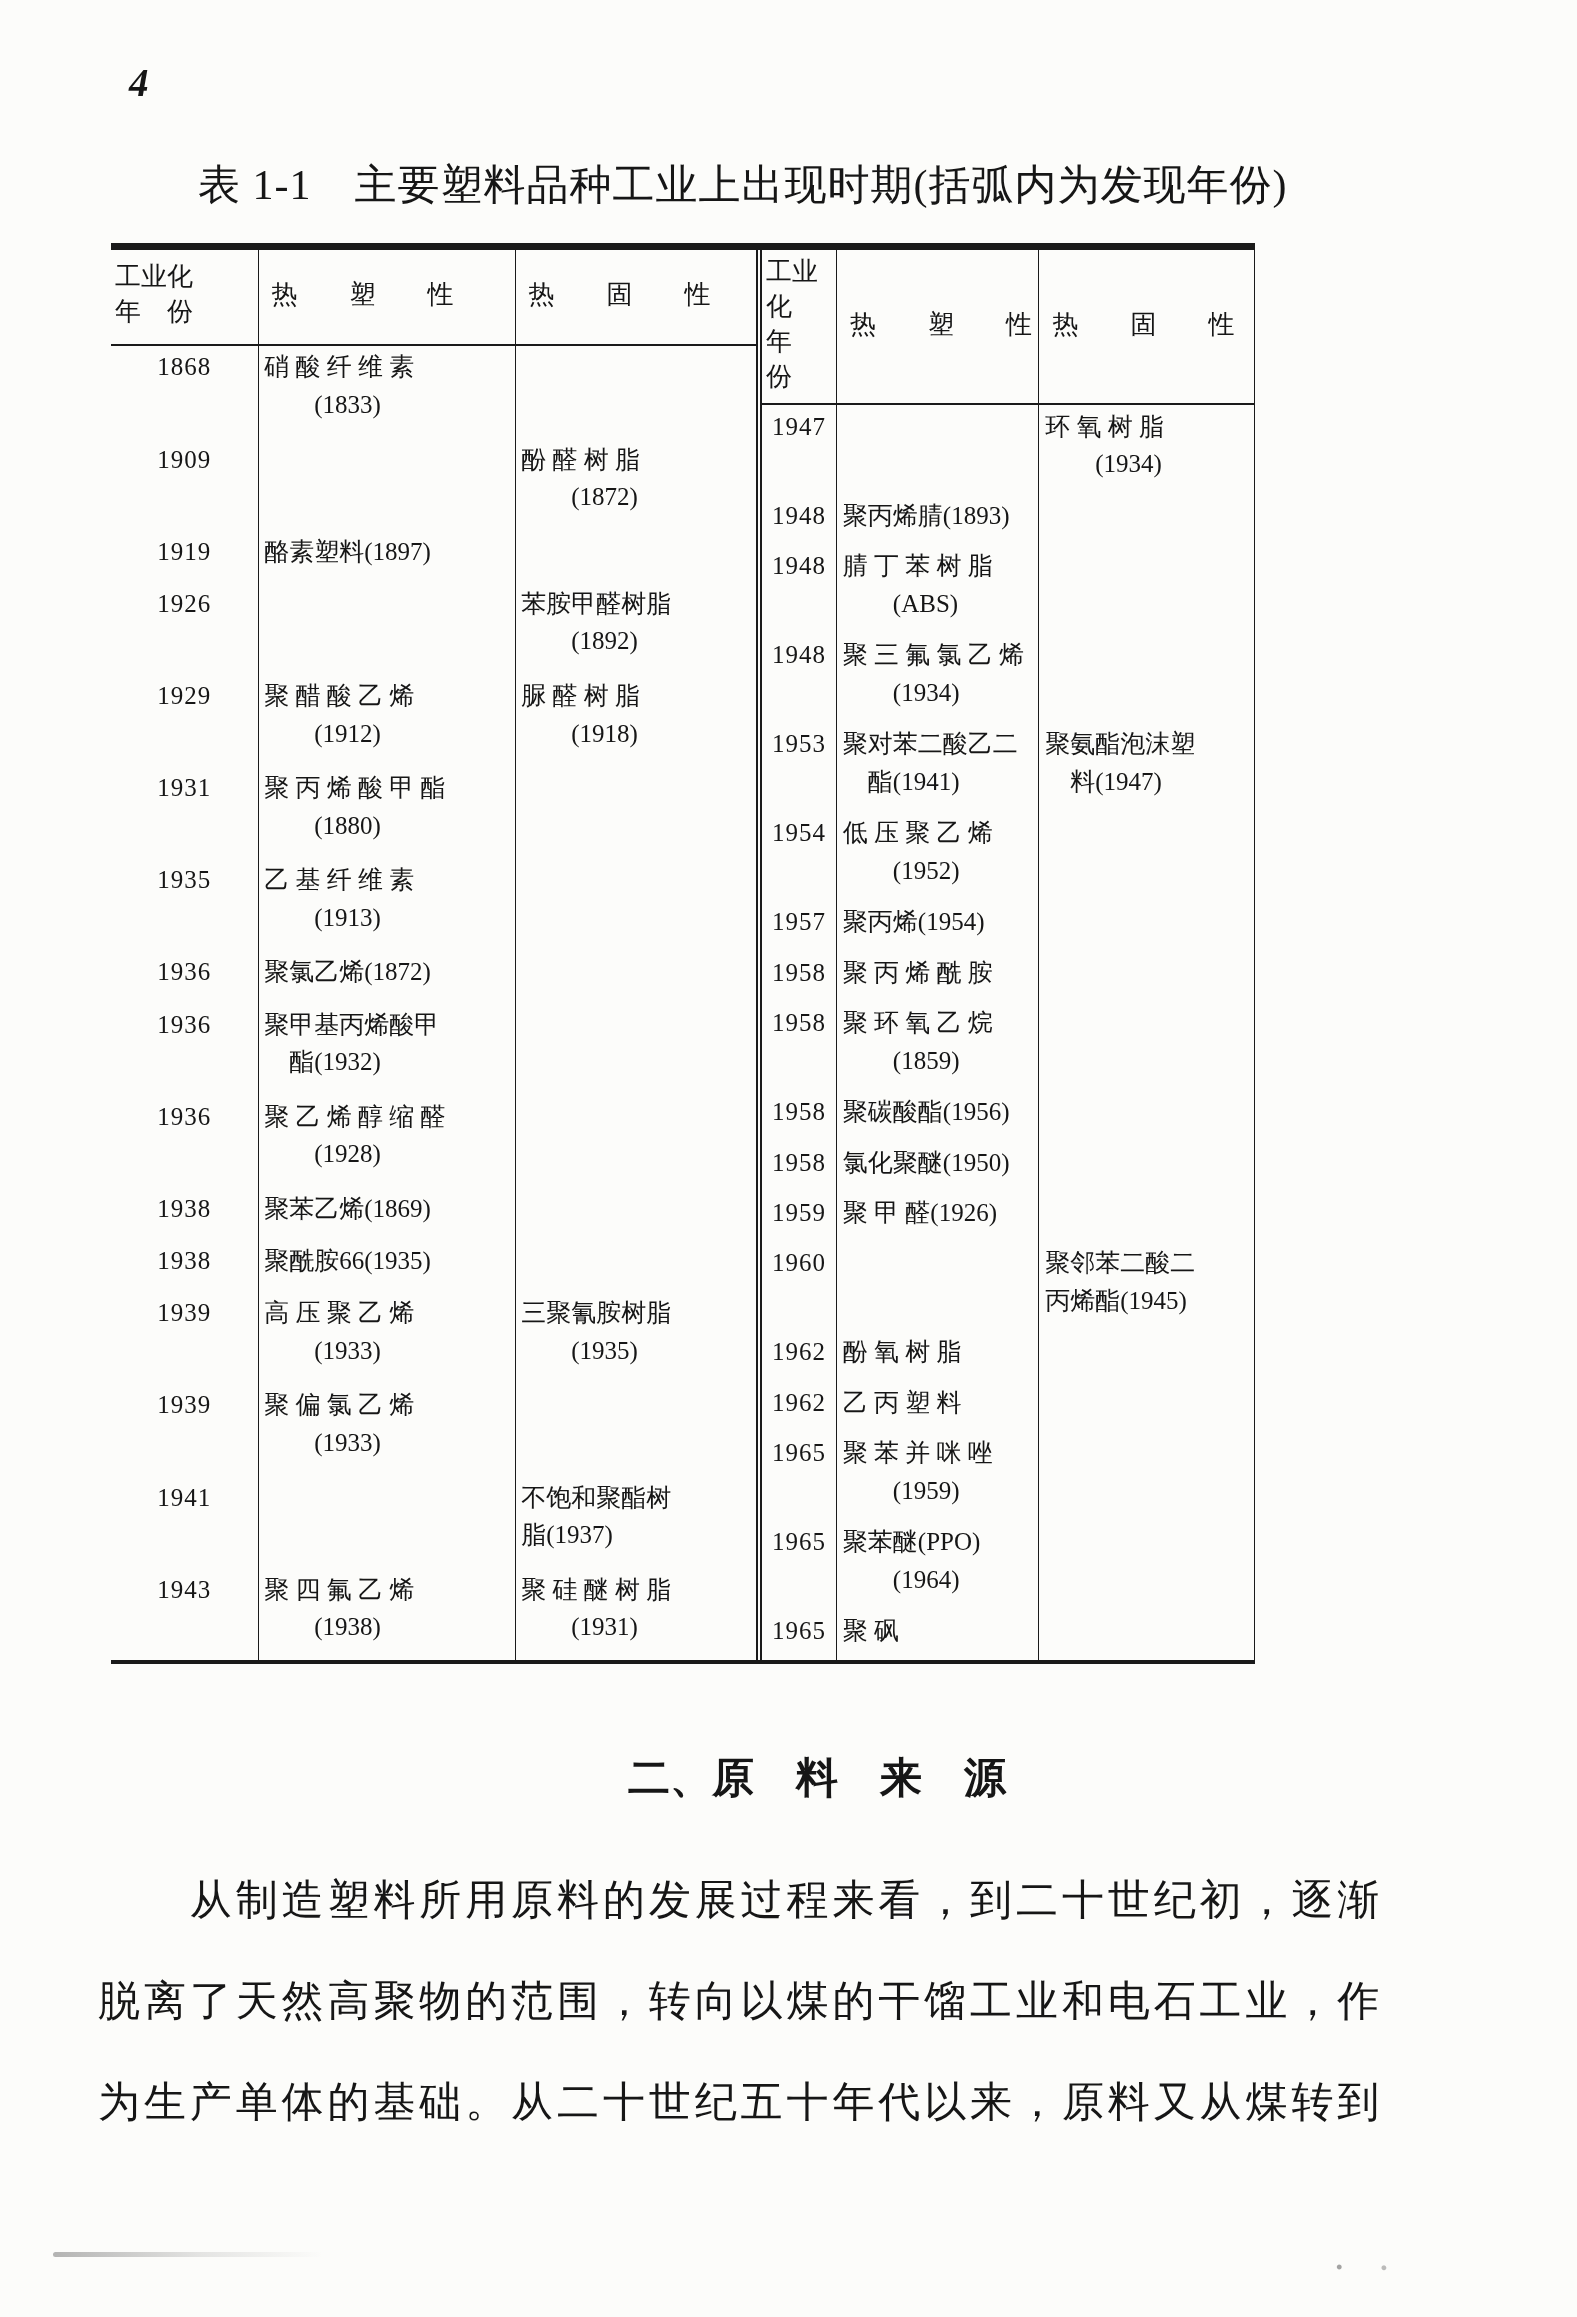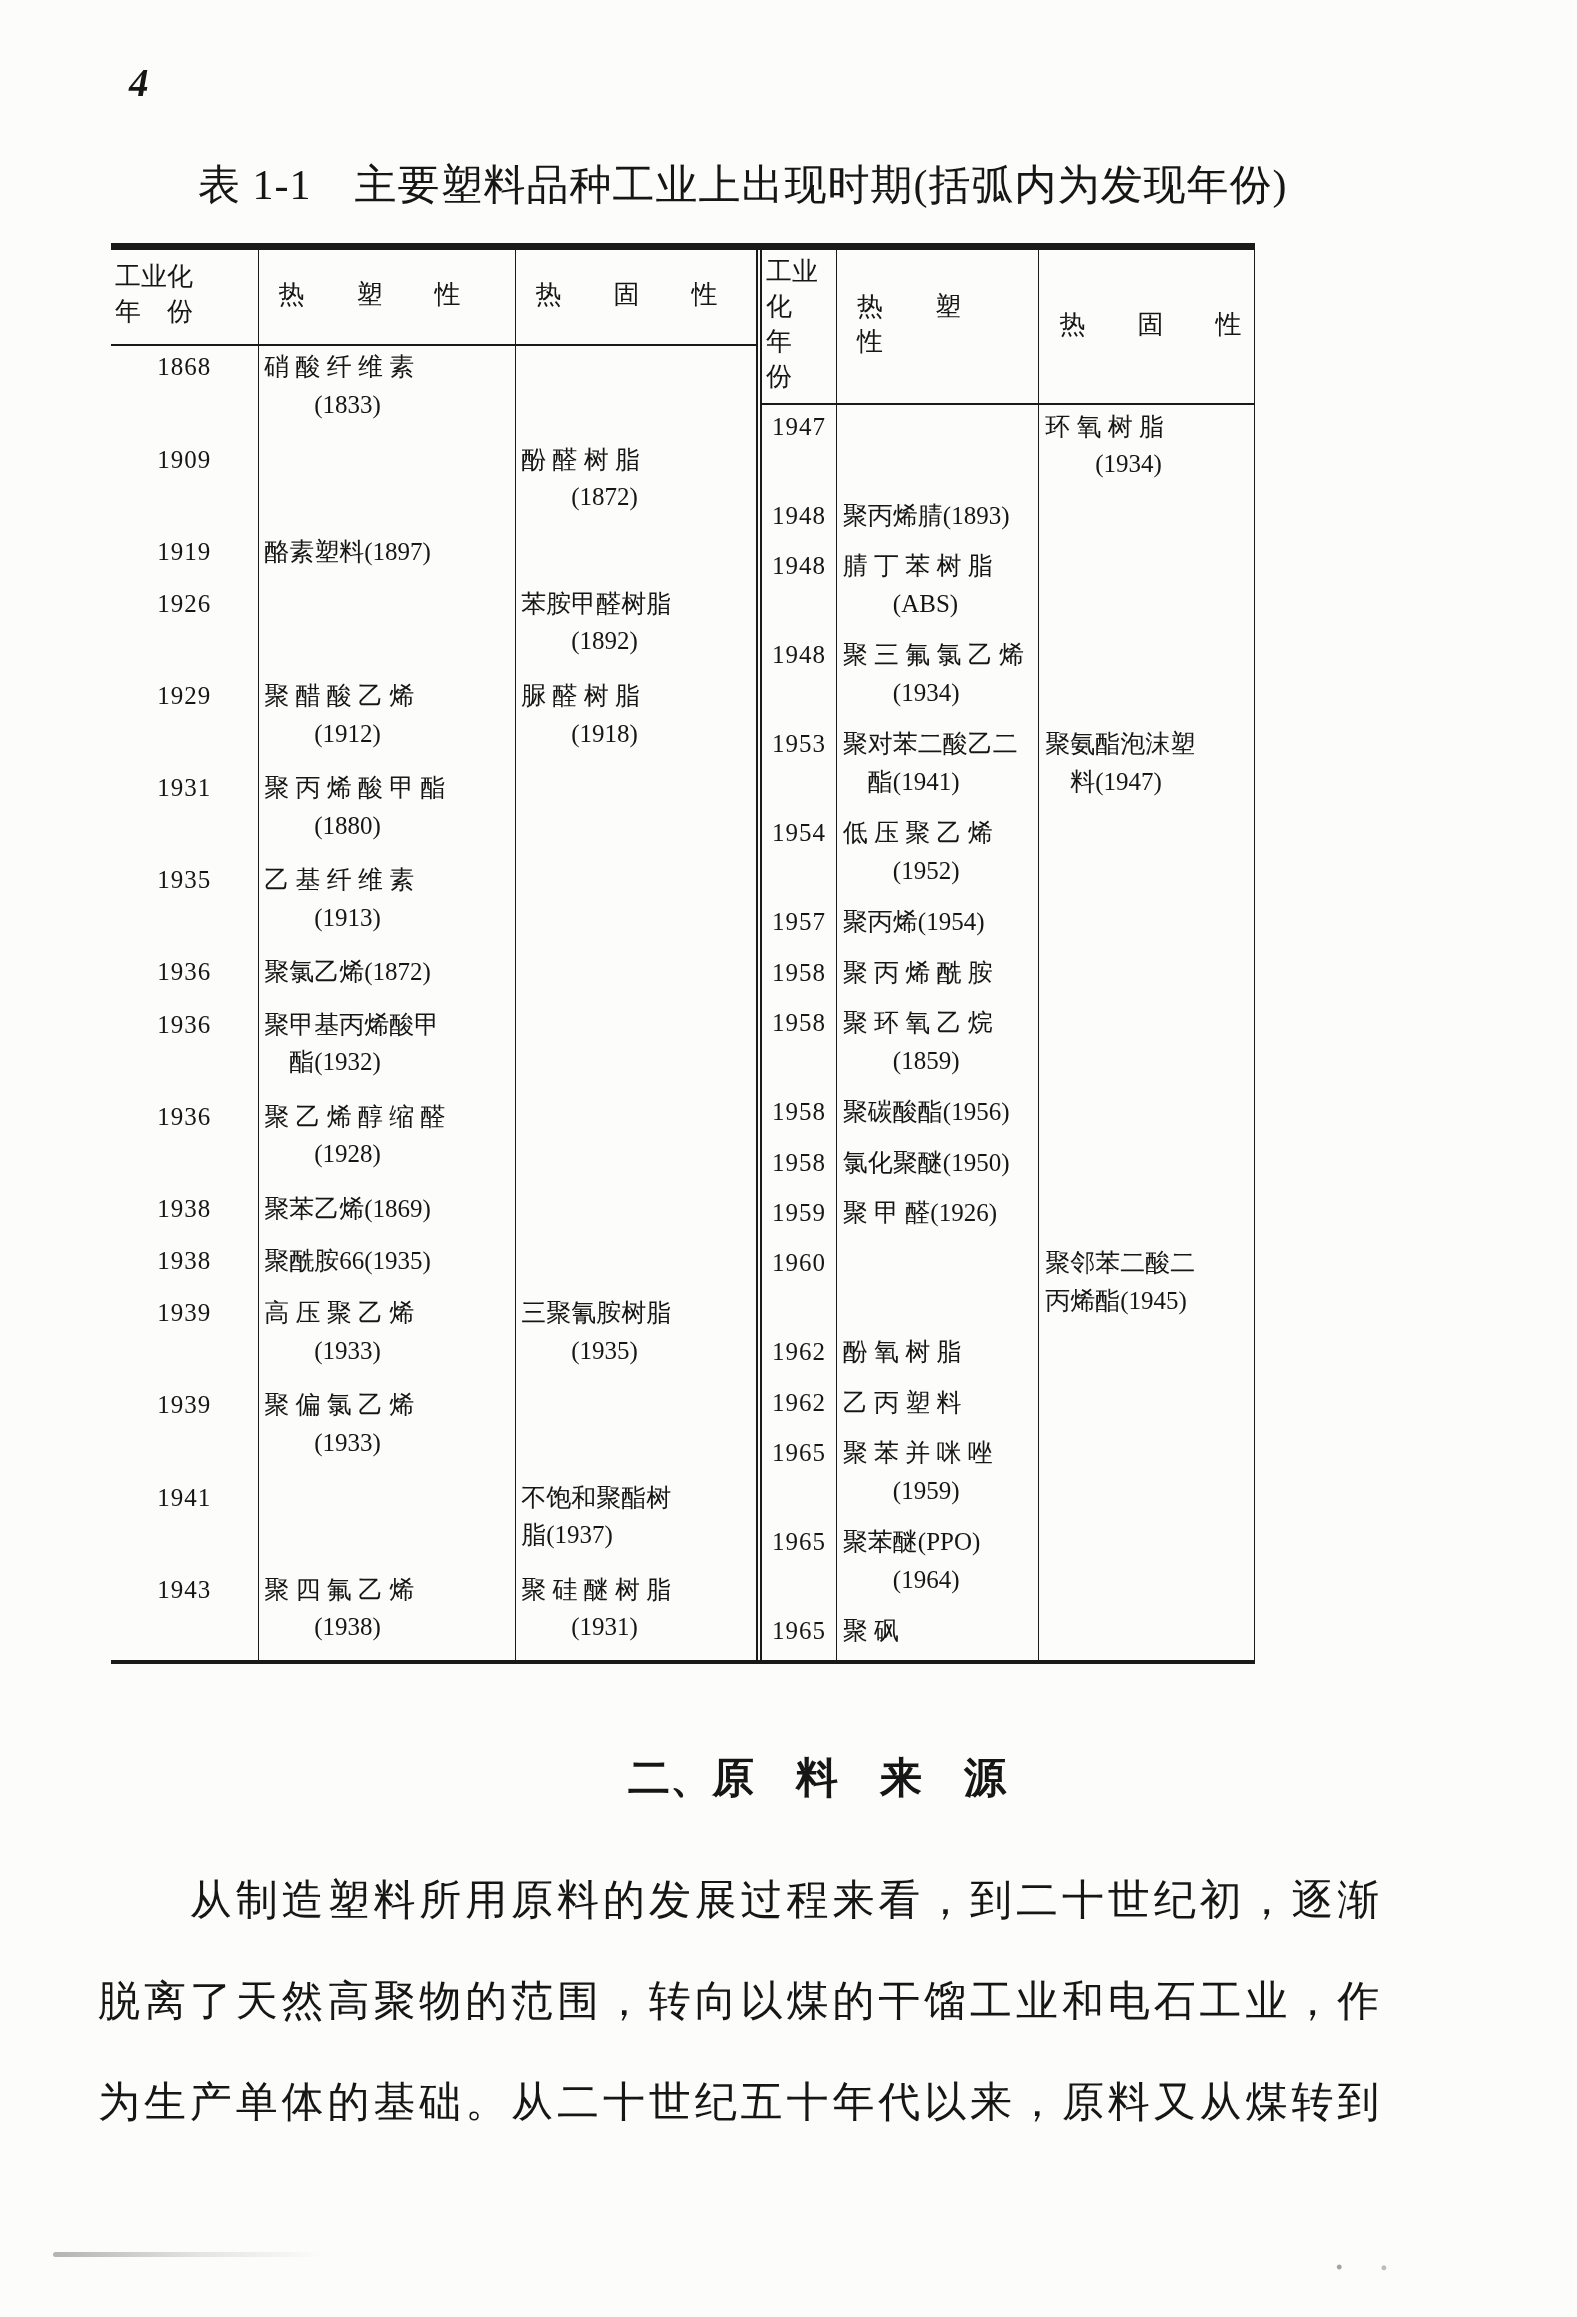--- a/index.html
+++ b/index.html
@@ -25,21 +25,21 @@
   .left-half  { width:645px; height:100%; }
   .right-half { width:499px; height:100%; border-left:6.8px double #1a1a1a; }
   th, td {
     vertical-align:top; white-space:pre-line; font-weight:normal;
     font-size:25px; line-height:1.5; padding:2.9px 3.9px 8.7px 5.8px;
     overflow:hidden;
   }
   thead th {
     height:81px; border-bottom:2.9px solid #1a1a1a;
     vertical-align:middle; text-align:left;
-    font-size:26px; line-height:1.35; padding-top:3.9px; padding-left:20px;
+    font-size:26px; line-height:1.35; padding-top:3.9px; padding-left:13px;
   }
   th.col-year { padding-left:3.9px; }
   .left-half  .col-year, .left-half  .col-tp,
   .right-half .col-year, .right-half .col-tp { border-right:1.9px solid #1a1a1a; }
   .right-half .col-ts { border-right:1.9px solid #1a1a1a; }
   td.cell-year { text-align:center; letter-spacing:1px; padding-left:1.9px; padding-right:1.9px; }
   td.cell-text { text-align:left; }
   .section-heading {
     position:absolute; top:1750px; left:0; width:100%;
     text-align:center; font-size:42px; font-weight:bold; white-space:pre;padding-left:28px;

